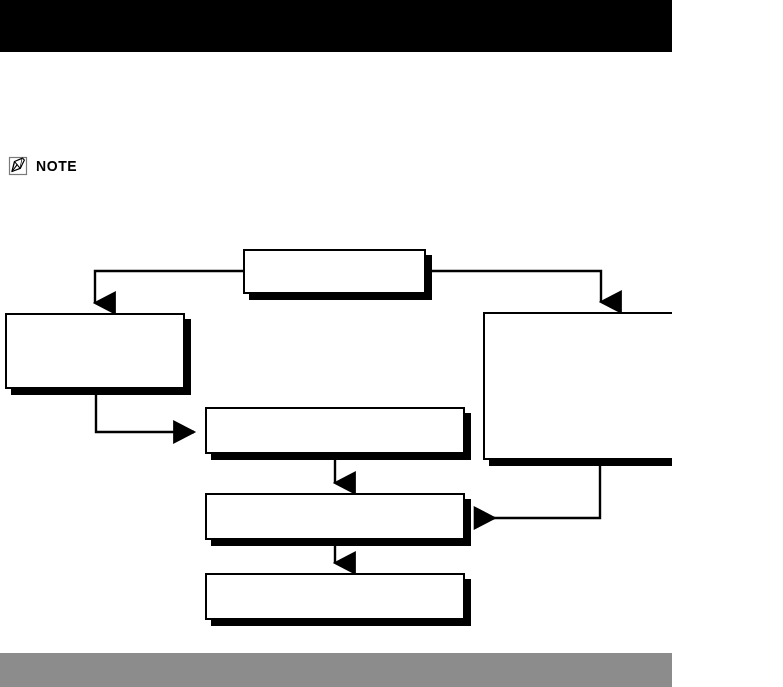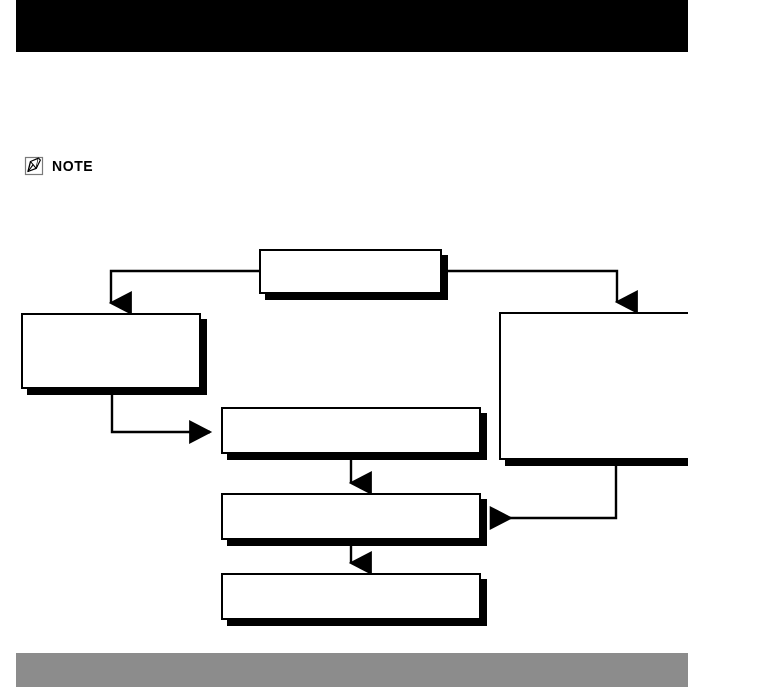--- a/index.html
+++ b/index.html
@@ -9,21 +9,20 @@
   }
   body {
     font-family: "Liberation Sans", sans-serif;
   }
   #page {
     position: relative;
     width: 672px;
     height: 687px;
     background: #ffffff;
     overflow: hidden;
-    margin-left: 16px;
   }
 
   
   .header-band {
     position: absolute;
     left: 0;
     top: 0;
     width: 726px;
     height: 52px;
     background: #000000;

